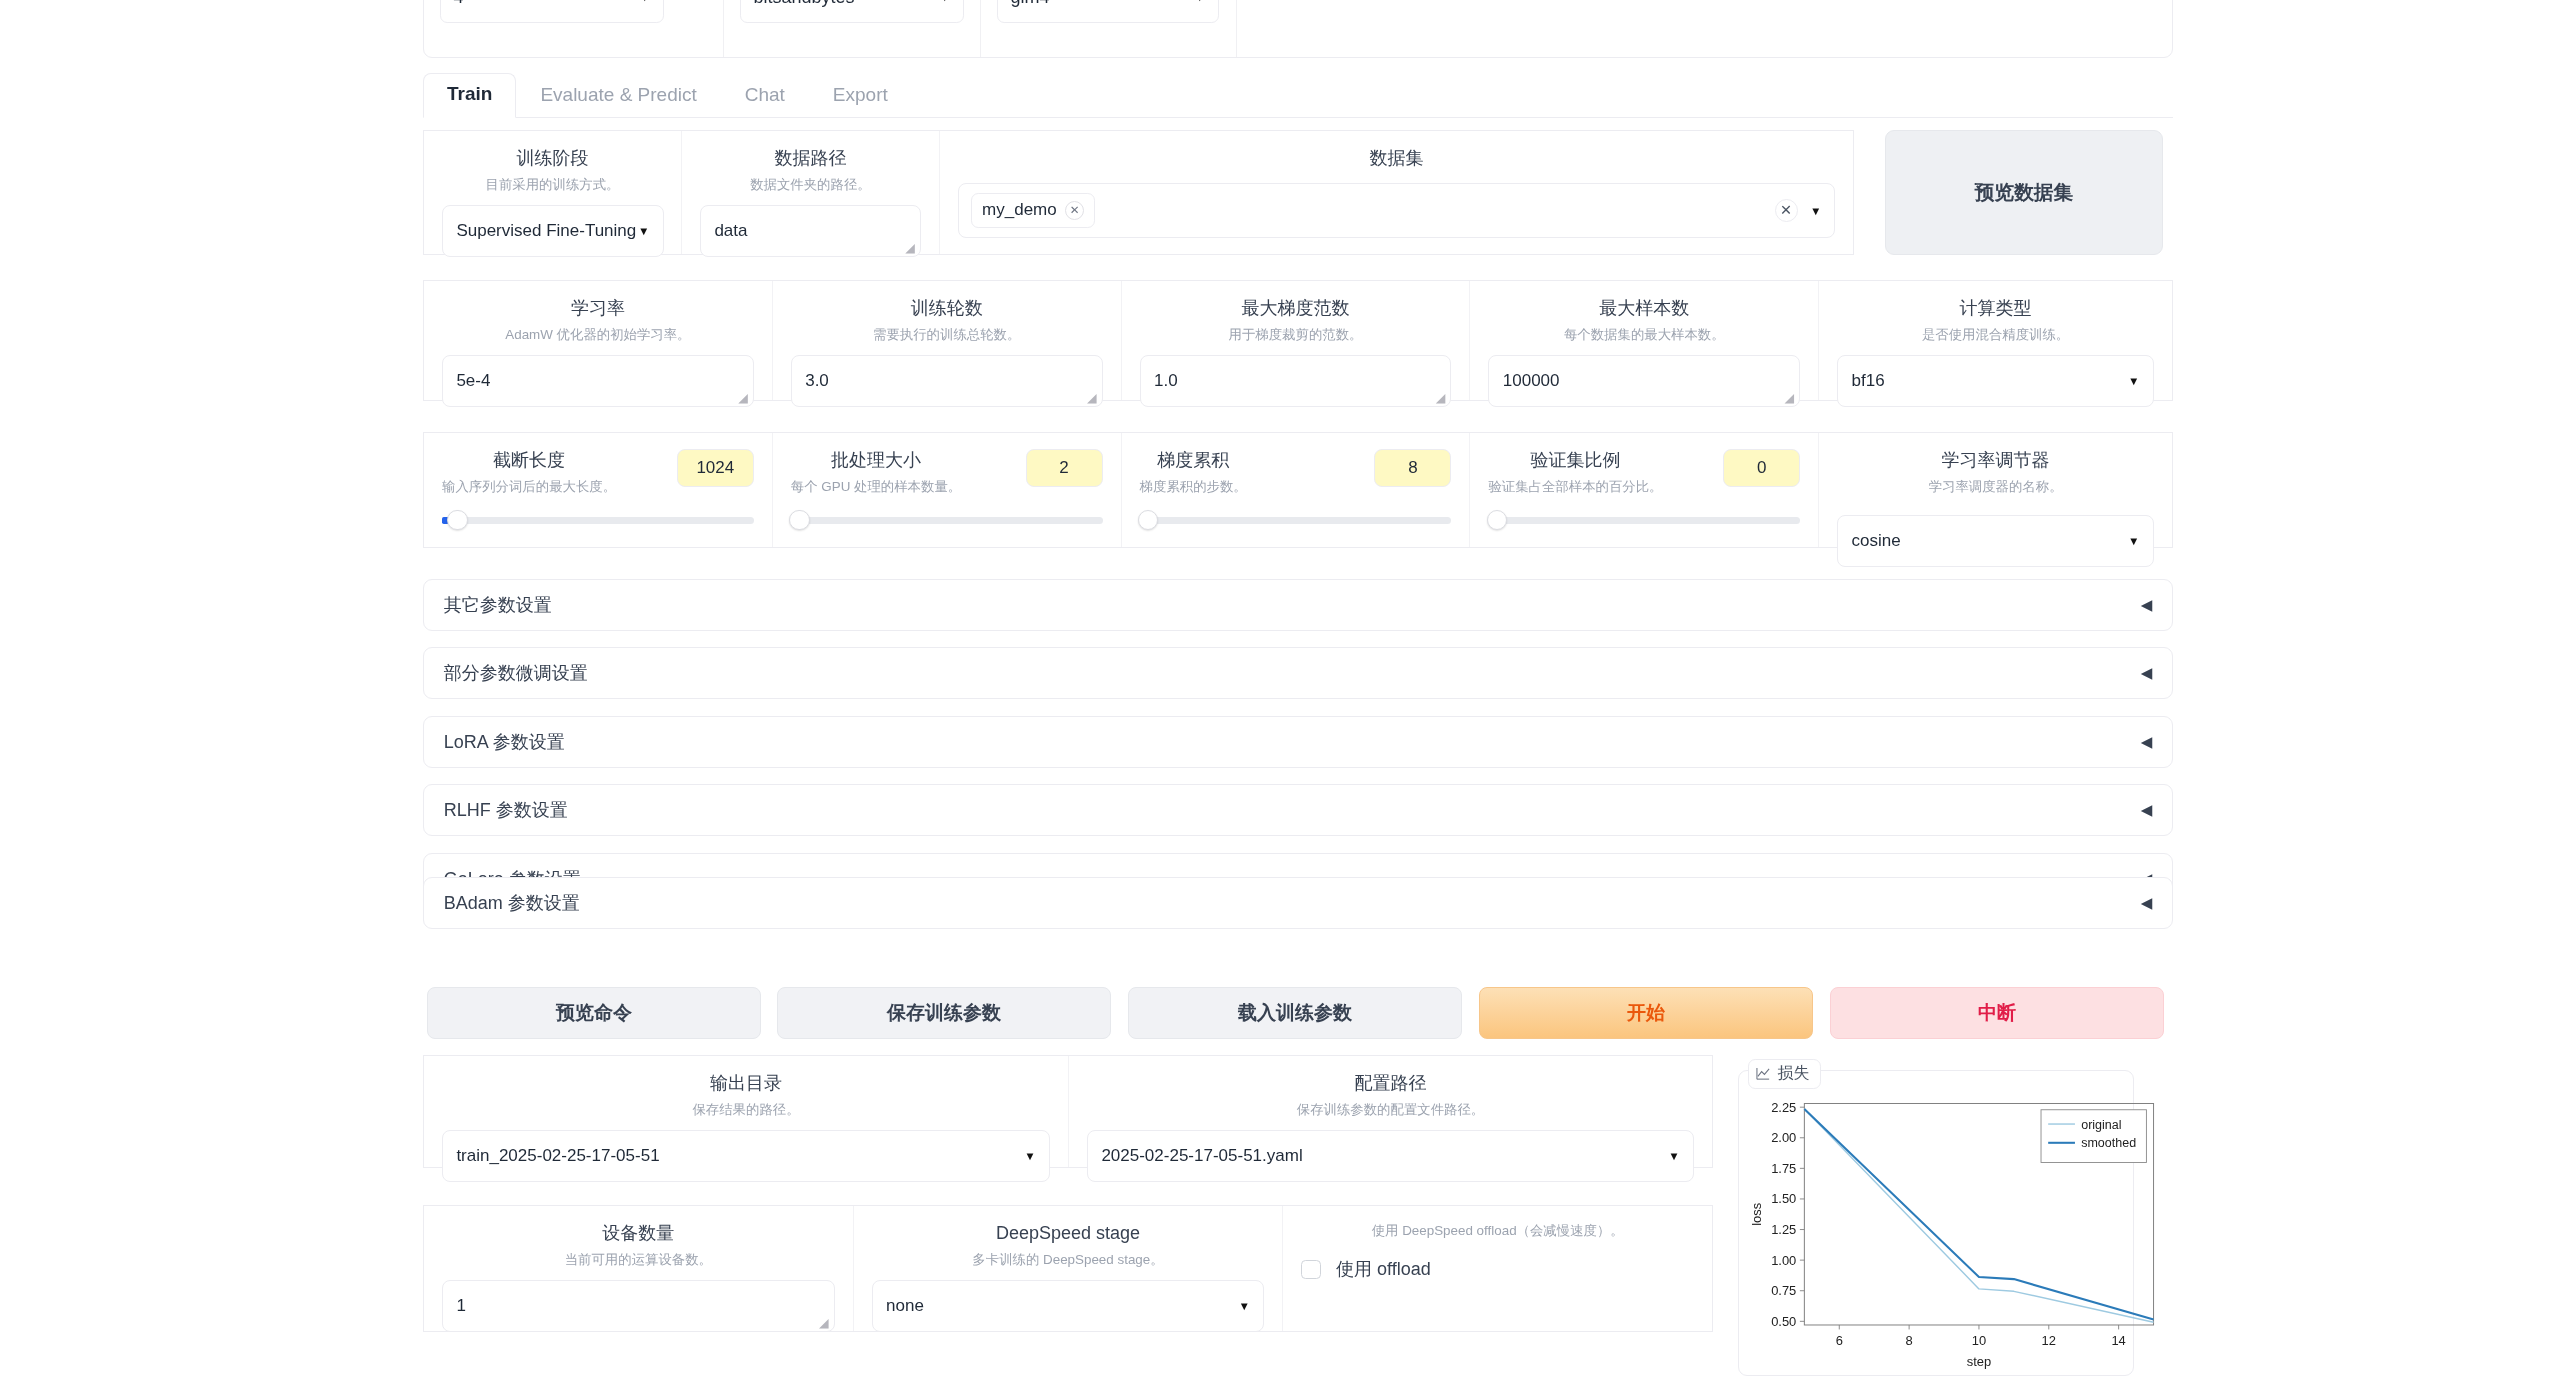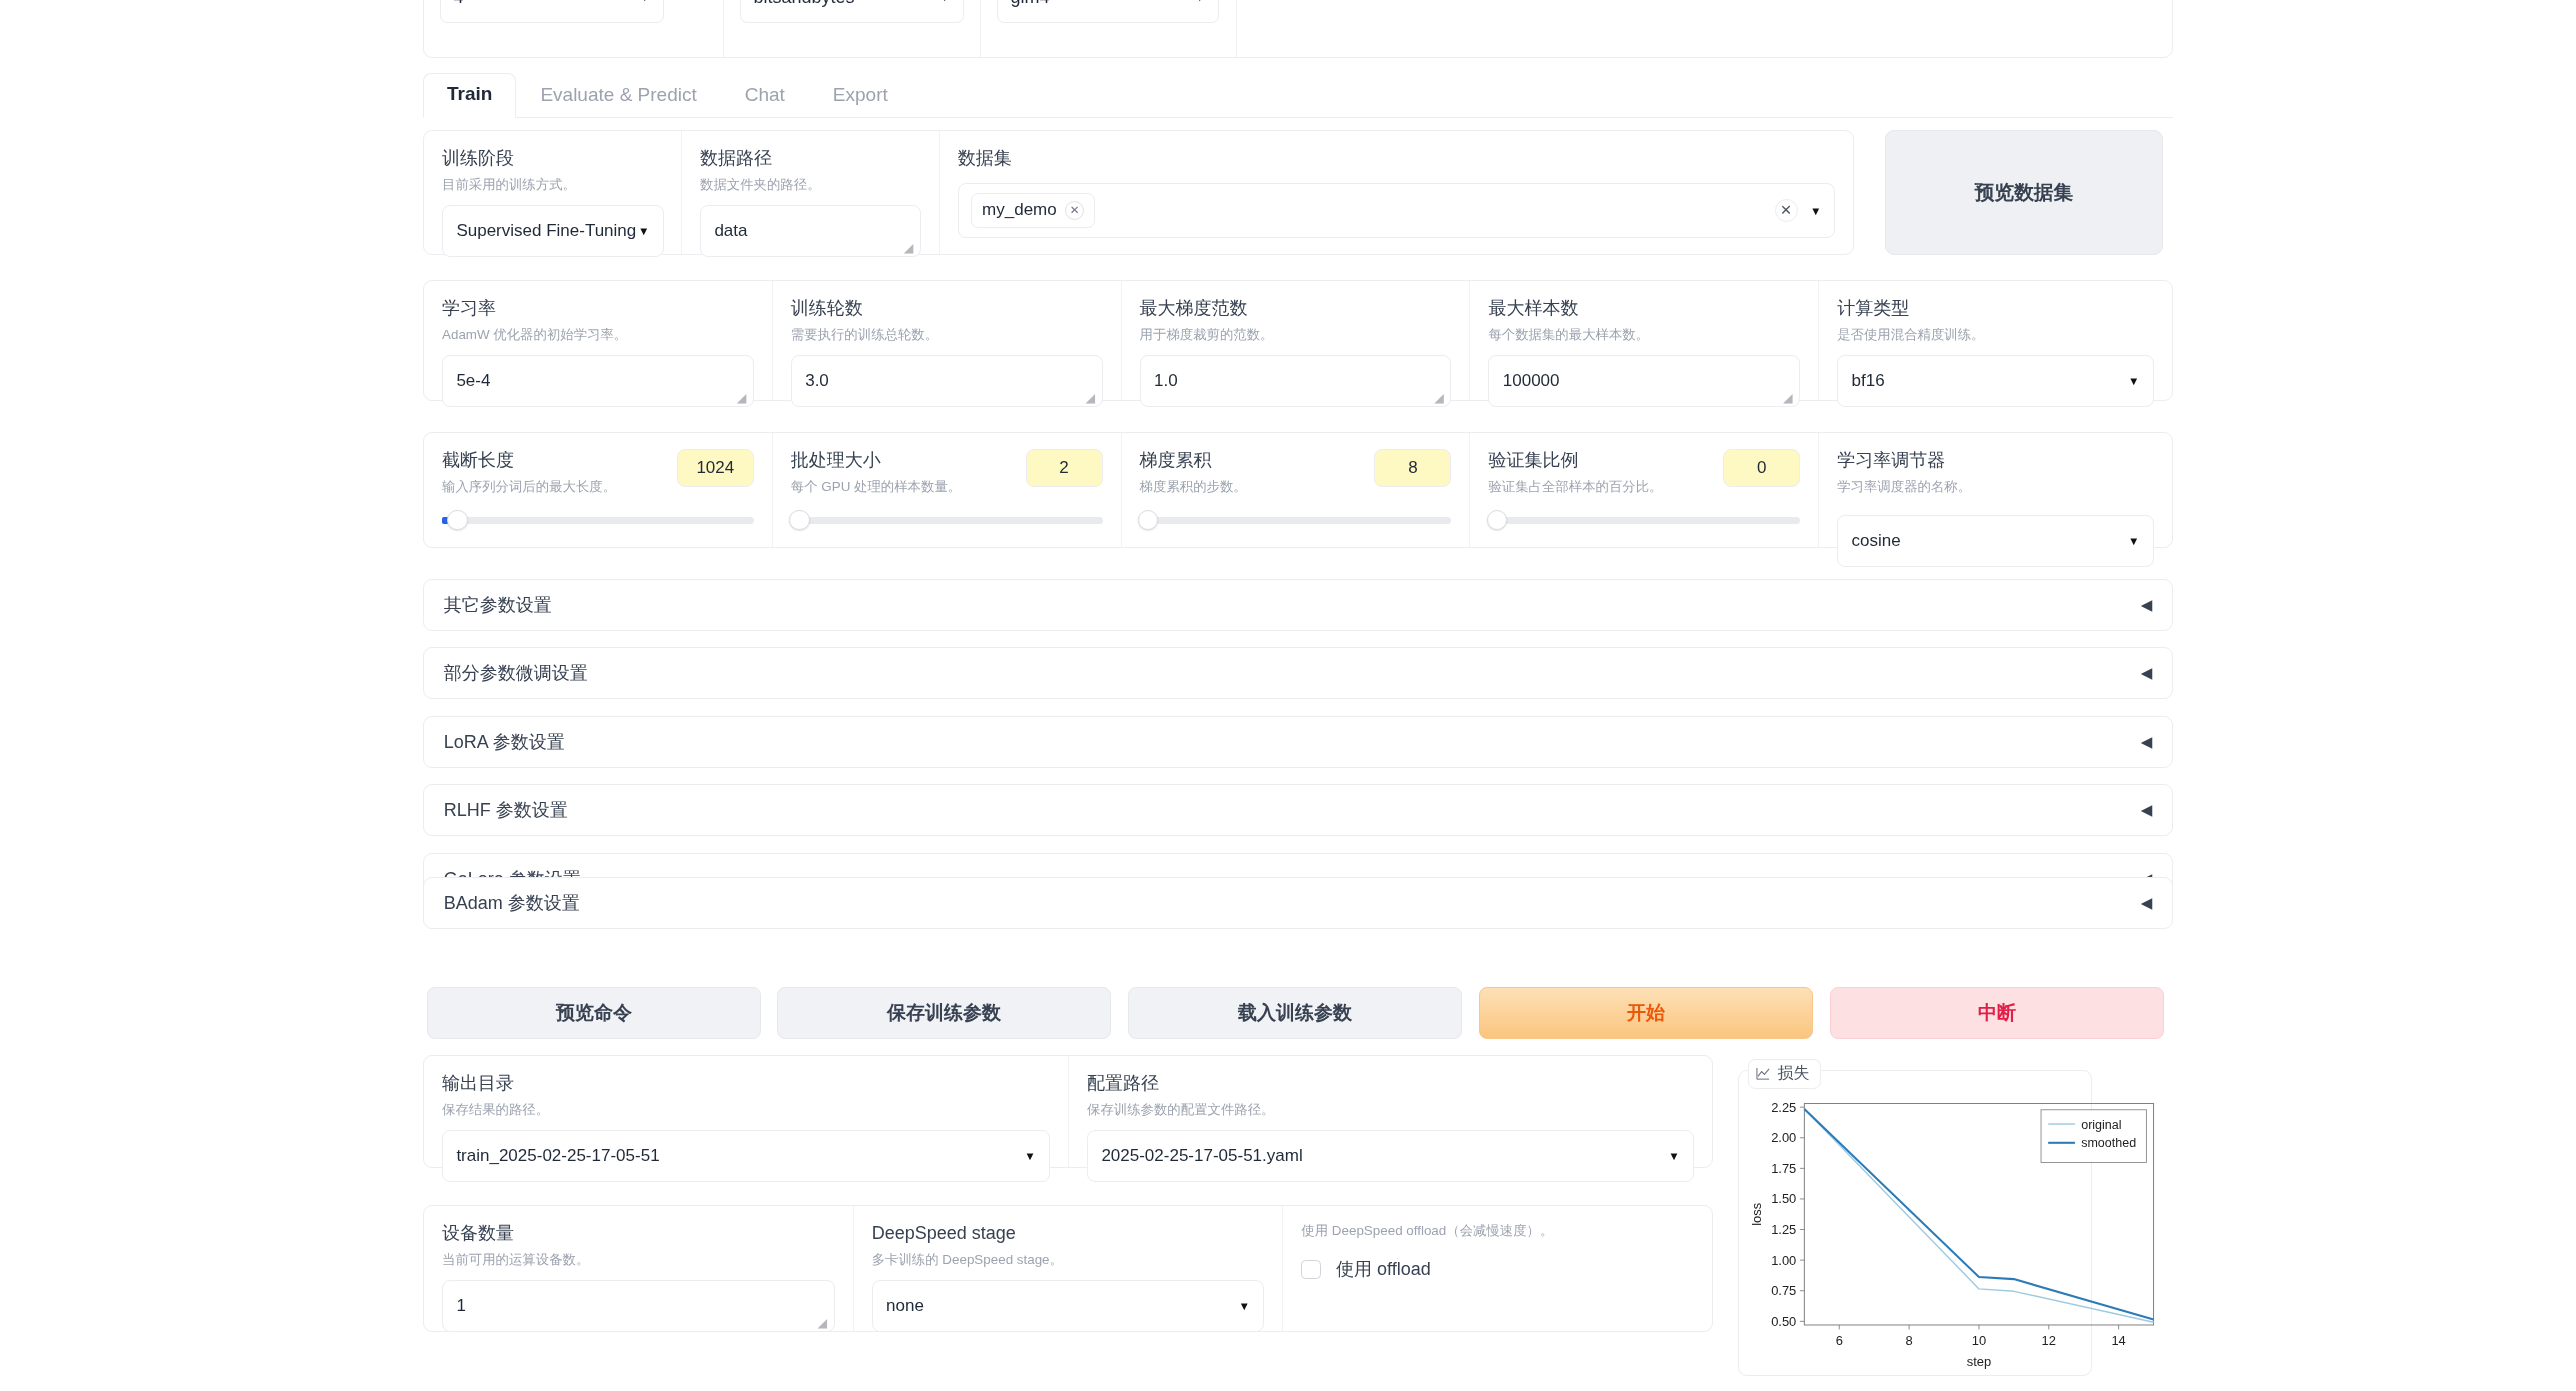--- a/index.html
+++ b/index.html
@@ -45,22 +45,22 @@
     border:0.9px solid transparent; border-bottom:none; cursor:pointer;
     border-radius:8px 8px 0 0; line-height:1.2; position:relative;
   }
   .tab.active {
     color:#1f2937; font-weight:600; background:#fff;
     border-color:#ececf1; border-bottom:0.9px solid #fff; margin-bottom:-0.9px;
   }
 
   
   .group {
-    position:absolute; border:0.9px solid #ececf1; border-radius:9px;
-    background:#fff; display:flex;
+    position:absolute; border:0.9px solid #ececf1; border-radius:0;
+    background:#fff; display:flex;text-align:center;
   }
   .cell { position:relative; padding:16px 18px 16px 18px; border-right:0.9px solid #f2f2f5; }
   .cell:last-child { border-right:none; }
 
   .lbl { font-size:18px; color:#374151; font-weight:400; line-height:1.3; }
   .hint { font-size:13.4px; color:#9ca3af; margin-top:5.4px; line-height:1.3; }
 
   .tbox {
     margin-top:11.6px; border:0.9px solid #ececf1; border-radius:8px;
     background:#fff; height:52px; display:flex; align-items:center;
@@ -440,21 +440,21 @@
     </div>
     <div class="cell" style="width:429px;">
       <div class="hint" style="margin-top:0;">使用 DeepSpeed offload（会减慢速度）。</div>
       <div class="ckrow">
         <span class="ckbox"></span>
         <span style="font-size:18px;color:#374151;">使用 offload</span>
       </div>
     </div>
   </div>
 
-  <div class="chart-card" style="left:1738px; top:1070px; width:354px; height:306px;">
+  <div class="chart-card" style="left:1738px; top:1070px; width:396px; height:306px;">
     <div class="chart-tag">
       <svg width="15" height="15" viewBox="0 0 16 16">
         <path d="M1 14 L1 2" stroke="#6b7280" stroke-width="1.1" fill="none"></path>
         <path d="M1 14 L14 14" stroke="#6b7280" stroke-width="1.1" fill="none"></path>
         <path d="M2 11 L6 6 L9 9 L14 3" stroke="#6b7280" stroke-width="1.1" fill="none"></path>
       </svg>
       <span>损失</span>
     </div>
     <div class="plot-wrap">
       <svg id="loss-svg" width="429" height="284" viewBox="0 0 480 318">

